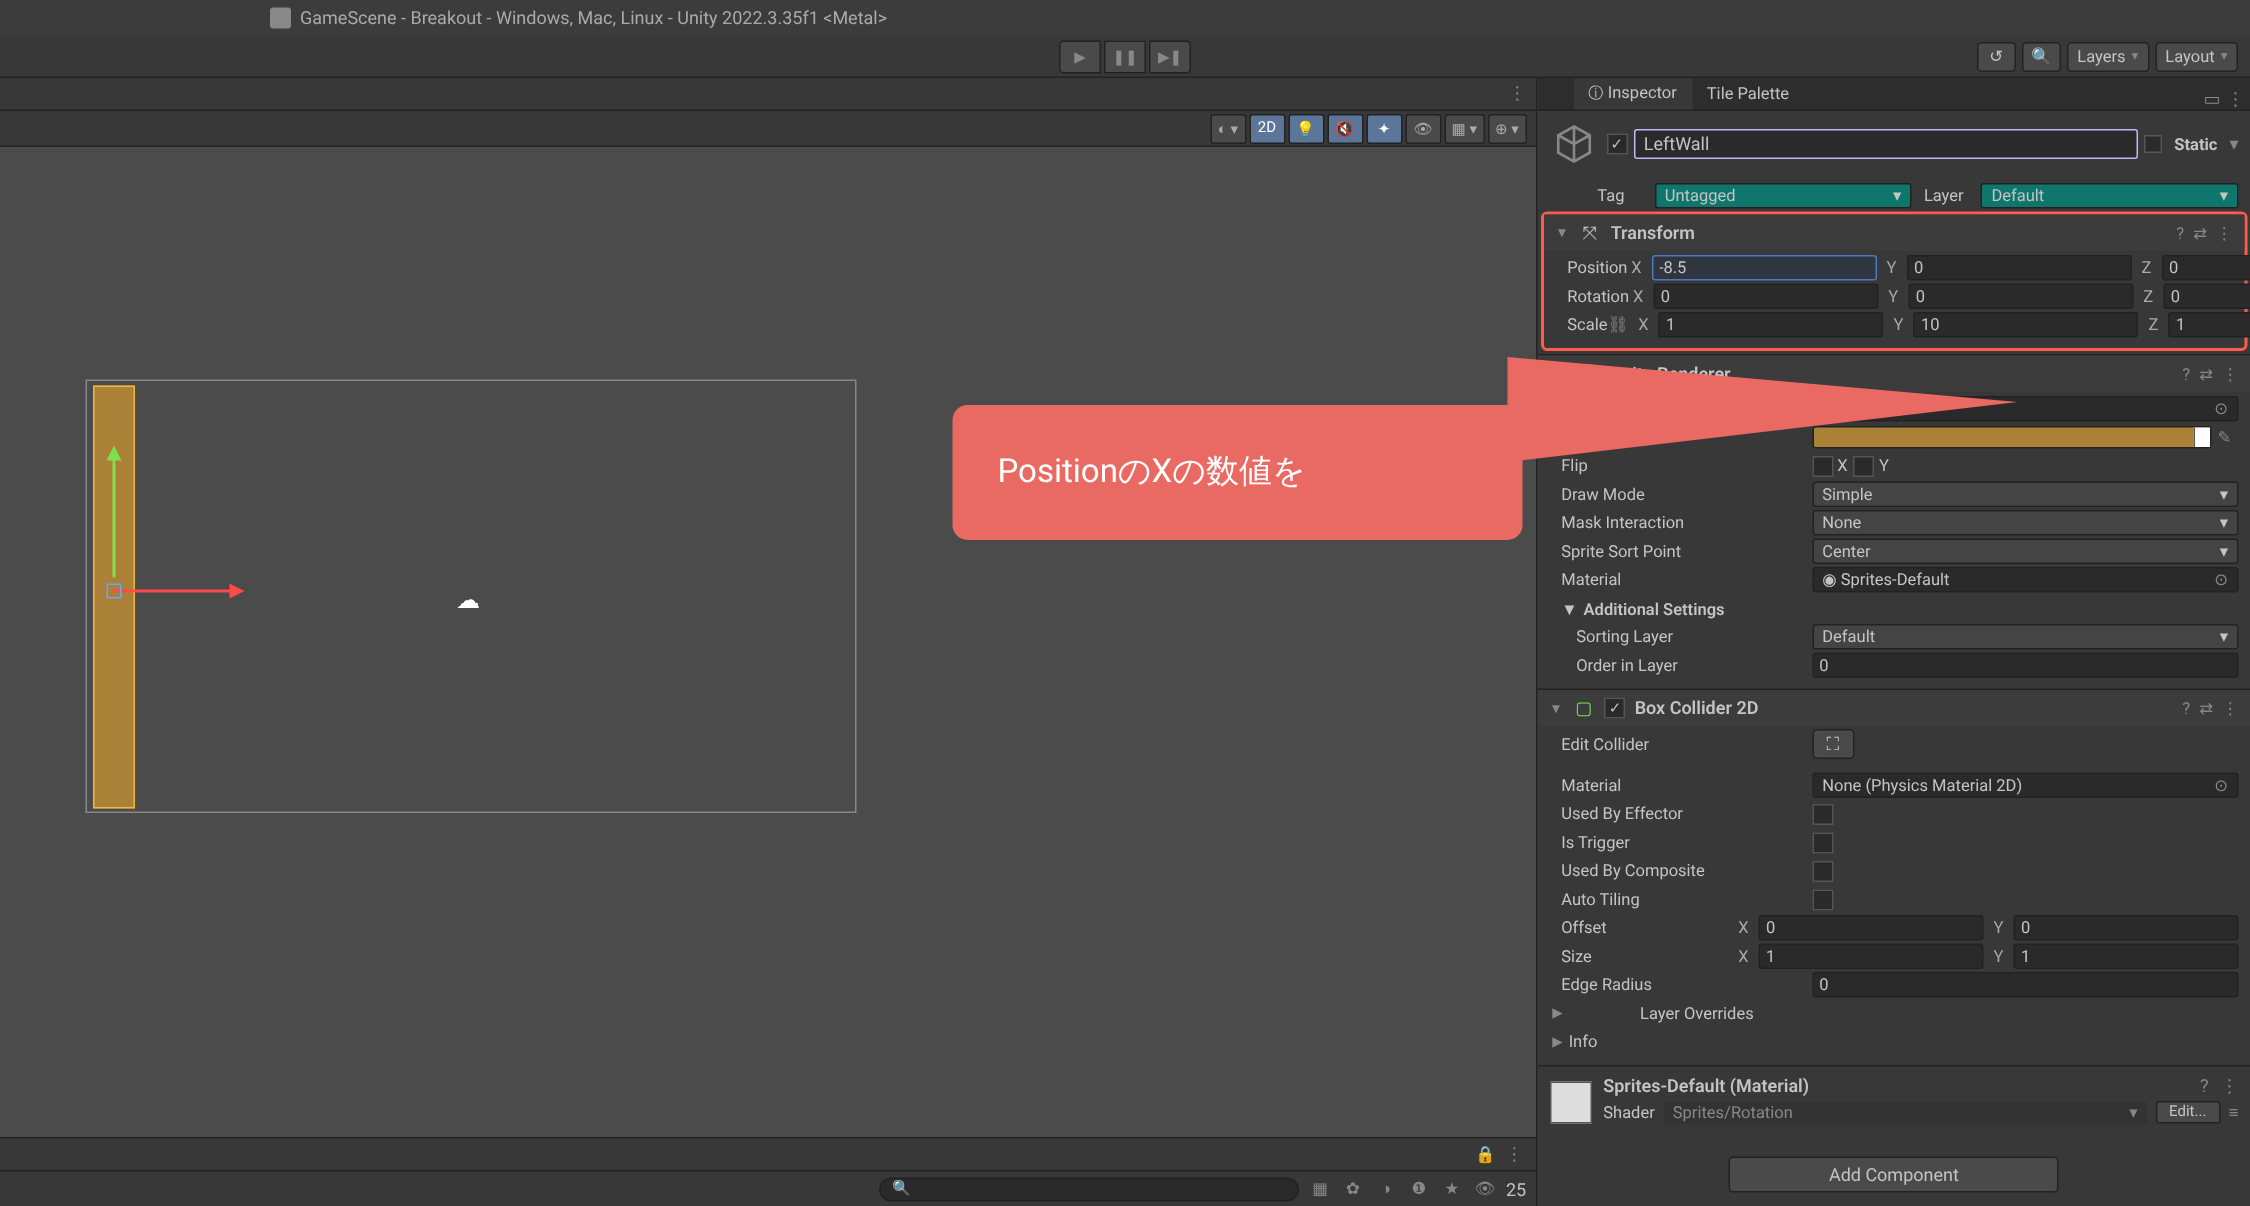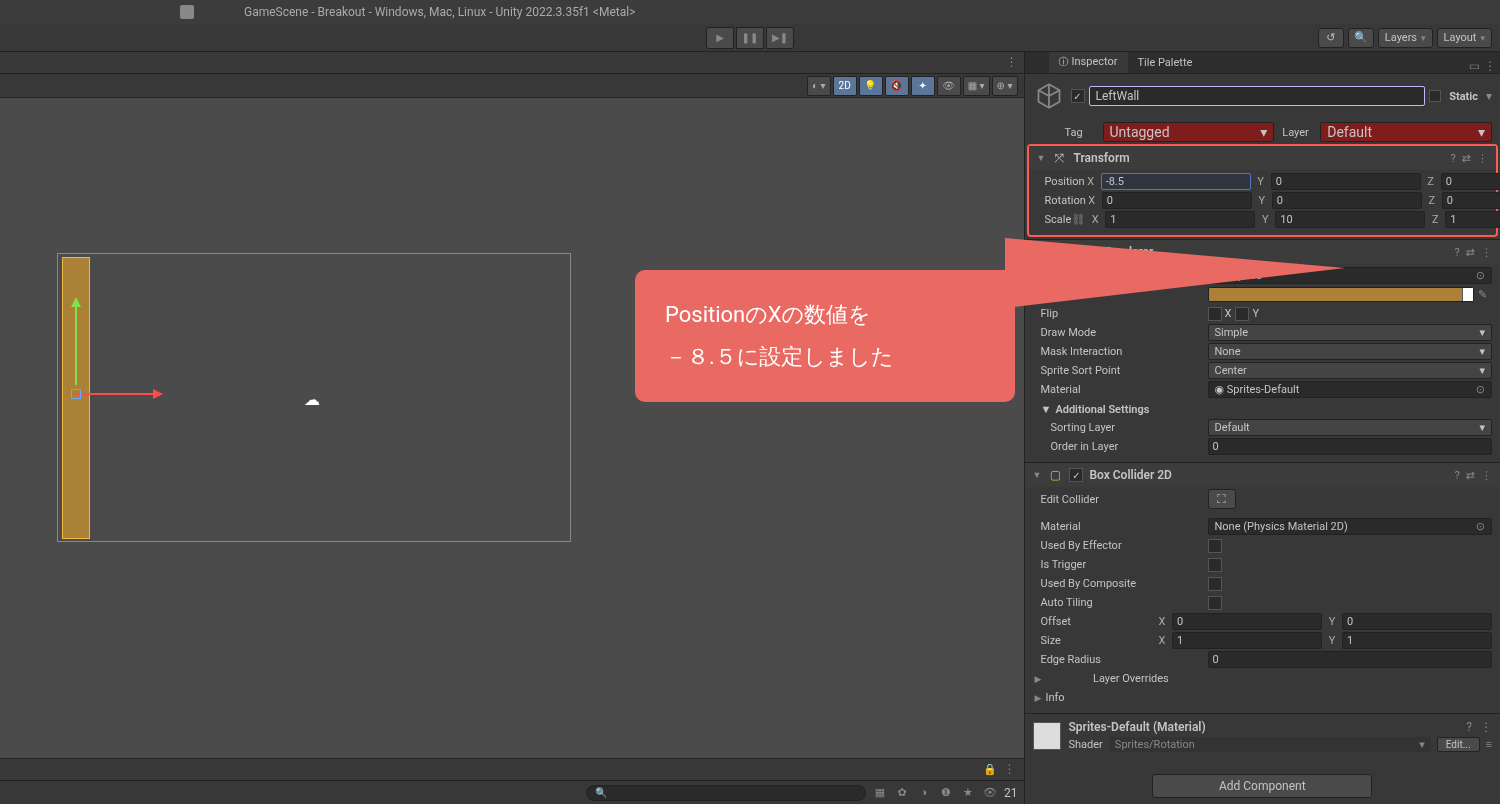--- a/index.html
+++ b/index.html
@@ -1,19 +1,19 @@
 <!DOCTYPE html>
 <html><head>
 <meta charset="utf-8">
 <style>
   * { box-sizing: border-box; margin: 0; padding: 0; font-family: -apple-system, BlinkMacSystemFont, "Segoe UI", Roboto, Arial, sans-serif; }
   body { background: #3c3c3c; color: #c4c4c4; font-size: 12px; width: 1500px; height: 804px; overflow: hidden; position: relative; }
   
   
-  .titlebar { height: 24px; display: flex; align-items: center; padding-left: 180px; color: #aaa; font-size: 12px; gap: 44px; }
+  .titlebar { height: 24px; display: flex; align-items: center; padding-left: 180px; color: #aaa; font-size: 12px; }
   .titlebar .unity-icon { width: 14px; height: 14px; background: #888; margin-right: 6px; border-radius: 2px; }
   
   
   .toolbar { height: 28px; background: #383838; display: flex; align-items: center; position: relative; border-bottom: 1px solid #222; }
   .play-controls { position: absolute; left: 50%; transform: translateX(-50%); display: flex; gap: 2px; }
   .play-controls .btn { width: 28px; height: 22px; background: #4a4a4a; border: 1px solid #222; display: flex; align-items: center; justify-content: center; cursor: pointer; color: #888; font-size: 10px; }
   .play-controls .btn:first-child { border-radius: 3px 0 0 3px; }
   .play-controls .btn:last-child { border-radius: 0 3px 3px 0; }
   .toolbar-right { position: absolute; right: 8px; display: flex; gap: 4px; align-items: center; }
   .tool-btn { height: 20px; background: #4a4a4a; border: 1px solid #222; border-radius: 3px; display: flex; align-items: center; justify-content: center; padding: 0 6px; cursor: pointer; color: #c4c4c4; font-size: 11px; }
@@ -58,21 +58,21 @@
   
   .obj-header { display: flex; align-items: center; padding: 6px 8px; gap: 6px; }
   .obj-cube { width: 32px; height: 32px; display: flex; align-items: center; justify-content: center; color: #888; font-size: 24px; }
   .obj-main { flex: 1; }
   .obj-name-row { display: flex; align-items: center; gap: 4px; }
   .checkbox { width: 14px; height: 14px; background: #2a2a2a; border: 1px solid #555; display: flex; align-items: center; justify-content: center; cursor: pointer; font-size: 10px; color: #c4c4c4; }
   .name-input { flex: 1; background: #2a2a2a; border: 1px solid #c4b5fd; color: #c4c4c4; padding: 2px 6px; font-size: 12px; border-radius: 2px; }
   .static-label { font-size: 11px; padding: 0 4px; font-weight: bold; }
   .tag-layer-row { display: flex; gap: 8px; margin-top: 4px; font-size: 11px; align-items: center; padding-left: 40px; padding-right: 8px; }
   .tag-layer-row .lbl { width: 30px; }
-  .mini-dropdown { flex: 1; background: #7f1d1d; border: 1px solid #222; border-radius: 2px; padding: 1px 6px; font-size: 14px; display: flex; justify-content: space-between; cursor: pointer; }
+  .mini-dropdown { flex: 1; background: #0f766e; border: 1px solid #222; border-radius: 2px; padding: 1px 6px; font-size: 11px; display: flex; justify-content: space-between; cursor: pointer; }
   
   
   .component { border-top: 1px solid #222; }
   .component.highlighted { border: 2px solid #ff5b4f; border-radius: 4px; margin: 2px; }
   .comp-header { display: flex; align-items: center; padding: 4px 8px; gap: 6px; background: #3c3c3c; cursor: pointer; }
   .comp-foldout { font-size: 9px; color: #888; }
   .comp-icon { width: 16px; height: 16px; display: flex; align-items: center; justify-content: center; font-size: 12px; }
   .comp-title { flex: 1; font-weight: 600; font-size: 12px; }
   .comp-icons { display: flex; gap: 6px; color: #888; font-size: 11px; }
   .comp-body { padding: 2px 8px 6px 8px; }
@@ -91,21 +91,21 @@
   .eyedrop { width: 14px; color: #888; font-size: 11px; }
   .obj-field { flex: 1; background: #2a2a2a; border: 1px solid #222; border-radius: 2px; padding: 1px 6px; font-size: 11px; display: flex; justify-content: space-between; cursor: pointer; }
   .obj-field .target { color: #888; }
   .flip-btns { display: flex; gap: 4px; }
   .flip-btn { display: flex; align-items: center; gap: 3px; }
   
   .sub-heading { font-size: 11px; font-weight: 600; padding: 4px 0 2px 8px; display: flex; align-items: center; gap: 4px; }
   
   .edit-collider-btn { width: 28px; height: 20px; background: #4a4a4a; border: 1px solid #222; border-radius: 3px; display: flex; align-items: center; justify-content: center; cursor: pointer; font-size: 12px; }
   
-  .mat-section { border-top: 1px solid #222; padding: 6px 8px; display: flex; align-items: center; gap: 8px; }
+  .mat-section { border-top: 1px solid #222; padding: 6px 8px; display: flex; align-items: flex-end; gap: 8px; }
   .mat-preview { width: 28px; height: 28px; background: #ddd; border: 1px solid #555; }
   .mat-info { flex: 1; }
   .mat-row { display: flex; align-items: center; gap: 6px; font-size: 11px; margin-top: 3px; }
   .mat-shader { flex: 1; background: #333; padding: 1px 6px; border-radius: 2px; color: #888; }
   .edit-btn { background: #4a4a4a; border: 1px solid #222; border-radius: 2px; padding: 1px 8px; font-size: 10px; cursor: pointer; }
   
   .add-comp { margin: 16px auto; width: 220px; text-align: center; background: #4a4a4a; border: 1px solid #222; border-radius: 3px; padding: 4px; cursor: pointer; font-size: 12px; }
 </style>
 </head>
 <body>
@@ -153,36 +153,35 @@
       <div class="viewport-rect"></div>
       <div class="left-wall"></div>
       <div class="gizmo-y"></div>
       <div class="gizmo-x"></div>
       <div class="gizmo-origin"></div>
       <div class="camera-icon">☁</div>
 
       <div class="callout">
         <div class="callout-tail"></div>
         <div>PositionのXの数値を</div>
-        <div>－８.５に設定しました</div>
       </div>
     </div>
     <div style="height:22px;background:#383838;border-top:1px solid #222;position:relative;">
       <span style="position:absolute;right:26px;top:4px;color:#888;font-size:11px;">🔒</span>
       <span style="position:absolute;right:8px;top:3px;color:#888;">⋮</span>
     </div>
     <div class="scene-footer">
       <input class="search-footer" placeholder="🔍" style="">
       <span class="footer-icon">▦</span>
       <span class="footer-icon">✿</span>
       <span class="footer-icon">◑</span>
       <span class="footer-icon">❶</span>
       <span class="footer-icon">★</span>
       <span class="footer-icon">👁</span>
-      <span>21</span>
+      <span>25</span>
     </div>
   </div>
 
   <div class="inspector">
     <div class="inspector-tabs">
       <div class="tab active"><span class="info-icon">ⓘ</span><span>Inspector</span></div>
       <div class="tab">Tile Palette</div>
       <div class="right-icons">
           <span>▭</span>
           <span>⋮</span>

